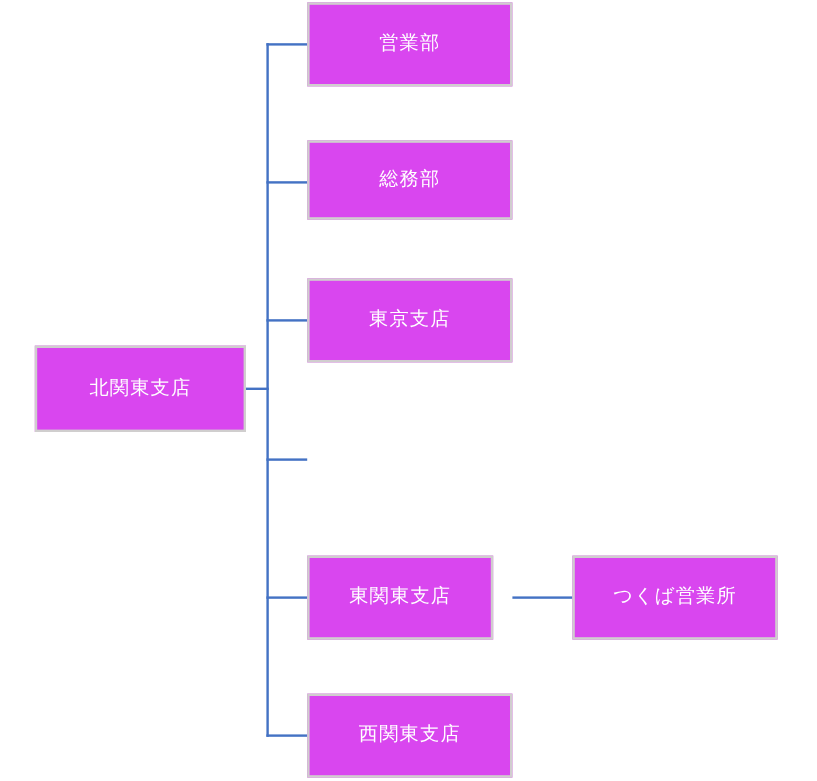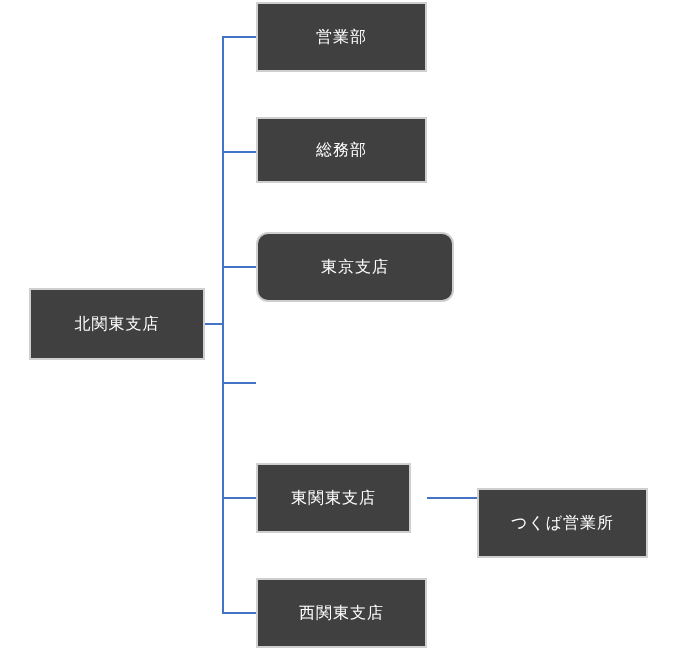--- a/index.html
+++ b/index.html
@@ -11,21 +11,21 @@
   .canvas {
     position: relative;
     width: 681px;
     height: 651px;
     background: #FFFFFF;
     overflow: hidden;
   }
   .node {
     position: absolute;
     box-sizing: border-box;
-    background: #404040;
+    background: #d946ef;
     border: 2px solid #D0CECE;
     color: #FFFFFF;
     display: flex;
     align-items: center;
     justify-content: center;
     font-size: 16px;
     letter-spacing: 1px;
     text-align: center;
     line-height: 1.2;
   }
@@ -52,22 +52,22 @@
   <div class="connector h" style="left:222px; top:612px; width:34px;"></div>
 
   <div class="connector h" style="left:427px; top:497px; width:50px;"></div>
 
   <div class="node" style="left:29px; top:288px; width:176px; height:72px;">北関東支店</div>
 
   <div class="node" style="left:256px; top:2px; width:171px; height:70px;">営業部</div>
 
   <div class="node" style="left:256px; top:117px; width:171px; height:66px;">総務部</div>
 
-  <div class="node" style="left:256px; top:232px; width:198px; height:70px;border-radius:12px;">東京支店</div>
+  <div class="node" style="left:256px; top:232px; width:171px; height:70px;">東京支店</div>
 
 
   <div class="node" style="left:256px; top:463px; width:155px; height:70px;">東関東支店</div>
 
   <div class="node" style="left:256px; top:578px; width:171px; height:70px;text-align:right;">西関東支店</div>
 
-  <div class="node" style="left:477px; top:488px; width:171px; height:70px;">つくば営業所</div>
+  <div class="node" style="left:477px; top:463px; width:171px; height:70px;">つくば営業所</div>
 
 </div>
 
 </body></html>

